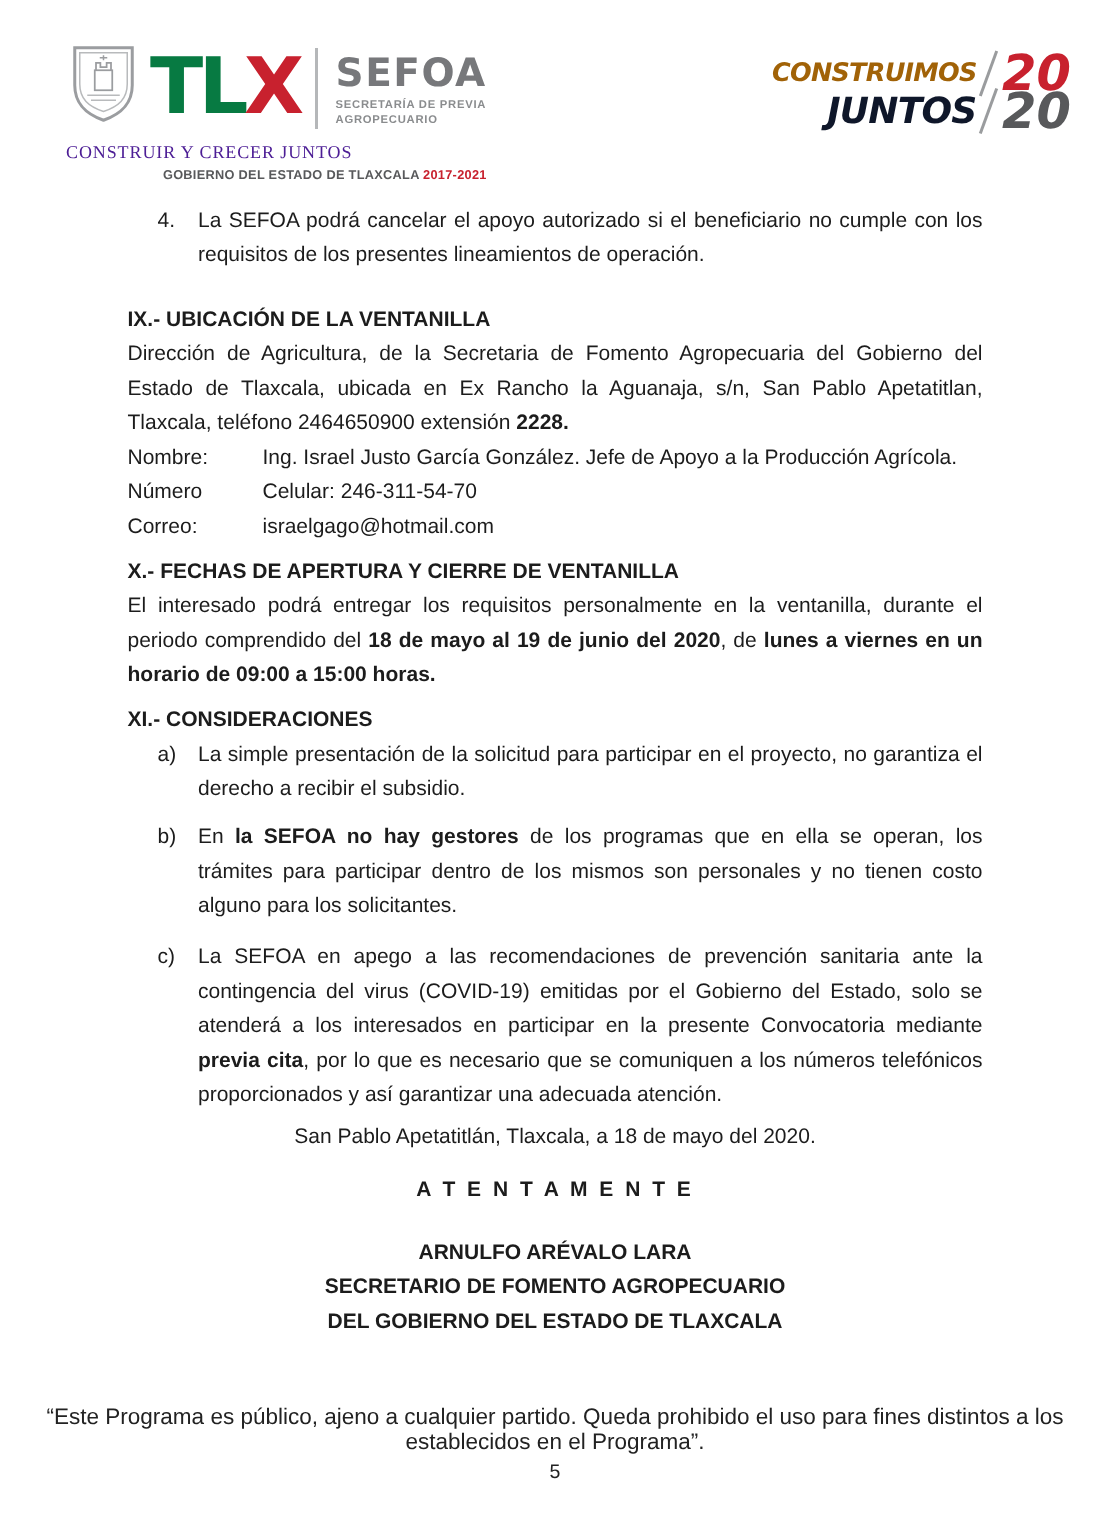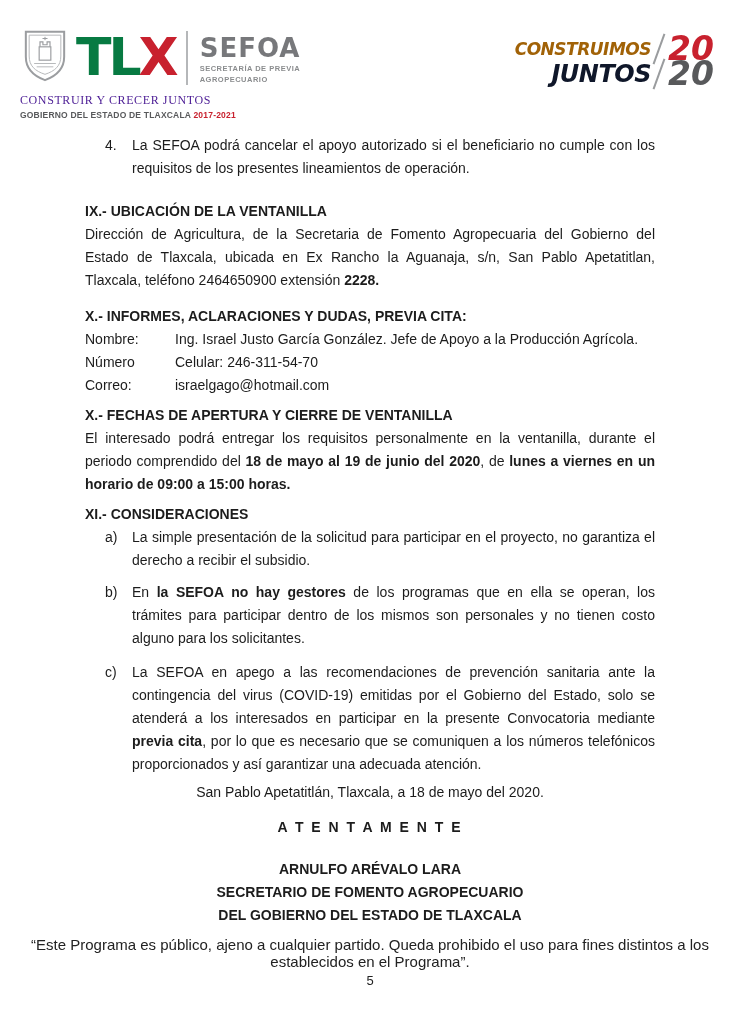--- a/index.html
+++ b/index.html
@@ -3,33 +3,33 @@
 <meta charset="utf-8">
 <style>
   * { margin:0; padding:0; box-sizing:border-box; }
   html,body { background:#ffffff; }
   body {
     width:740px; height:1024px; position:relative; overflow:hidden;
     font-family:"Liberation Sans", sans-serif; color:#1c1c1c;
   }
 
   
-  .header { display:flex; justify-content:space-between; align-items:flex-start; padding:28px 24px 0 20px; }
+  .header { display:flex; justify-content:space-between; align-items:flex-start; padding:28px 24px 0 20px;margin-left:24px; }
   .brand-left { display:flex; flex-direction:column; }
   .brand-top { display:flex; align-items:center; }
   .crest { margin-right:6px; }
   .tlx-wordmark { font-weight:900; font-size:52px; line-height:0.95; letter-spacing:-3px; font-family:"DejaVu Sans", sans-serif; }
   .tlx-tl { color:#077a42; }
   .tlx-x  { color:#c8212e; }
   .v-divider { width:2px; height:54px; background:#b5b7b9; margin:0 12px 0 10px; }
   .sefoa-block { padding-top:4px; }
   .sefoa-name { font-size:26px; font-weight:bold; color:#77787b; letter-spacing:1px; line-height:1; font-family:"DejaVu Sans", sans-serif; }
   .sefoa-sub { font-size:7.5px; font-weight:bold; color:#8a8c8e; letter-spacing:0.5px; margin-top:3px; line-height:1.35; }
   .brand-tagline { font-family:"Liberation Serif", serif; font-size:12px; color:#4c1d95; letter-spacing:0.6px; margin-top:5px; }
-  .brand-subline { font-size:8.5px; font-weight:bold; color:#58595b; letter-spacing:0.2px; margin-top:2px; }
+  .brand-subline { font-size:8.5px; font-weight:bold; color:#58595b; letter-spacing:0.2px; margin-top:2px;text-align:right; }
   .brand-subline .years { color:#c8212e; }
 
   .brand-right { padding-top:4px; }
   .br-row { display:flex; justify-content:flex-end; align-items:center; font-style:italic; font-weight:900; font-family:"DejaVu Sans", sans-serif; }
   .br-row2 { margin-top:-8px; }
   .word-construimos { color:#a16207; font-size:17px; letter-spacing:-0.5px; }
   .word-juntos { color:#0f172a; font-size:24px; letter-spacing:-0.5px; }
   .slash { width:2px; height:32px; background:#9a9c9e; transform:rotate(20deg); margin:0 8px 0 7px; flex:none; }
   .brand-num { font-size:33px; width:48px; line-height:1; }
   .num-red  { color:#c8212e; }
@@ -118,21 +118,20 @@
   <div class="main">
 
     <div class="li">
       <span class="marker">4.</span>
       <span class="txt">La SEFOA podrá cancelar el apoyo autorizado si el beneficiario no cumple con los requisitos de los presentes lineamientos de operación.</span>
     </div>
 
     <div class="heading mt-sect-lg">IX.- UBICACIÓN DE LA VENTANILLA</div>
     <p class="just"><span>Dirección de Agricultura, de la Secretaria de Fomento Agropecuaria del Gobierno del Estado de Tlaxcala, ubicada en Ex Rancho la Aguanaja, s/n, San Pablo Apetatitlan, Tlaxcala, teléfono 2464650900 extensión </span><b>2228.</b></p>
 
-    <div class="heading mt-13">X.- INFORMES, ACLARACIONES Y DUDAS, PREVIA CITA:</div>
     <div class="rows">
       <div class="row">
         <span class="lbl">Nombre:</span>
         <span class="val">Ing. Israel Justo García González. Jefe de Apoyo a la Producción Agrícola.</span>
       </div>
       <div class="row">
         <span class="lbl">Número</span>
         <span class="val">Celular: 246-311-54-70</span>
       </div>
       <div class="row">

